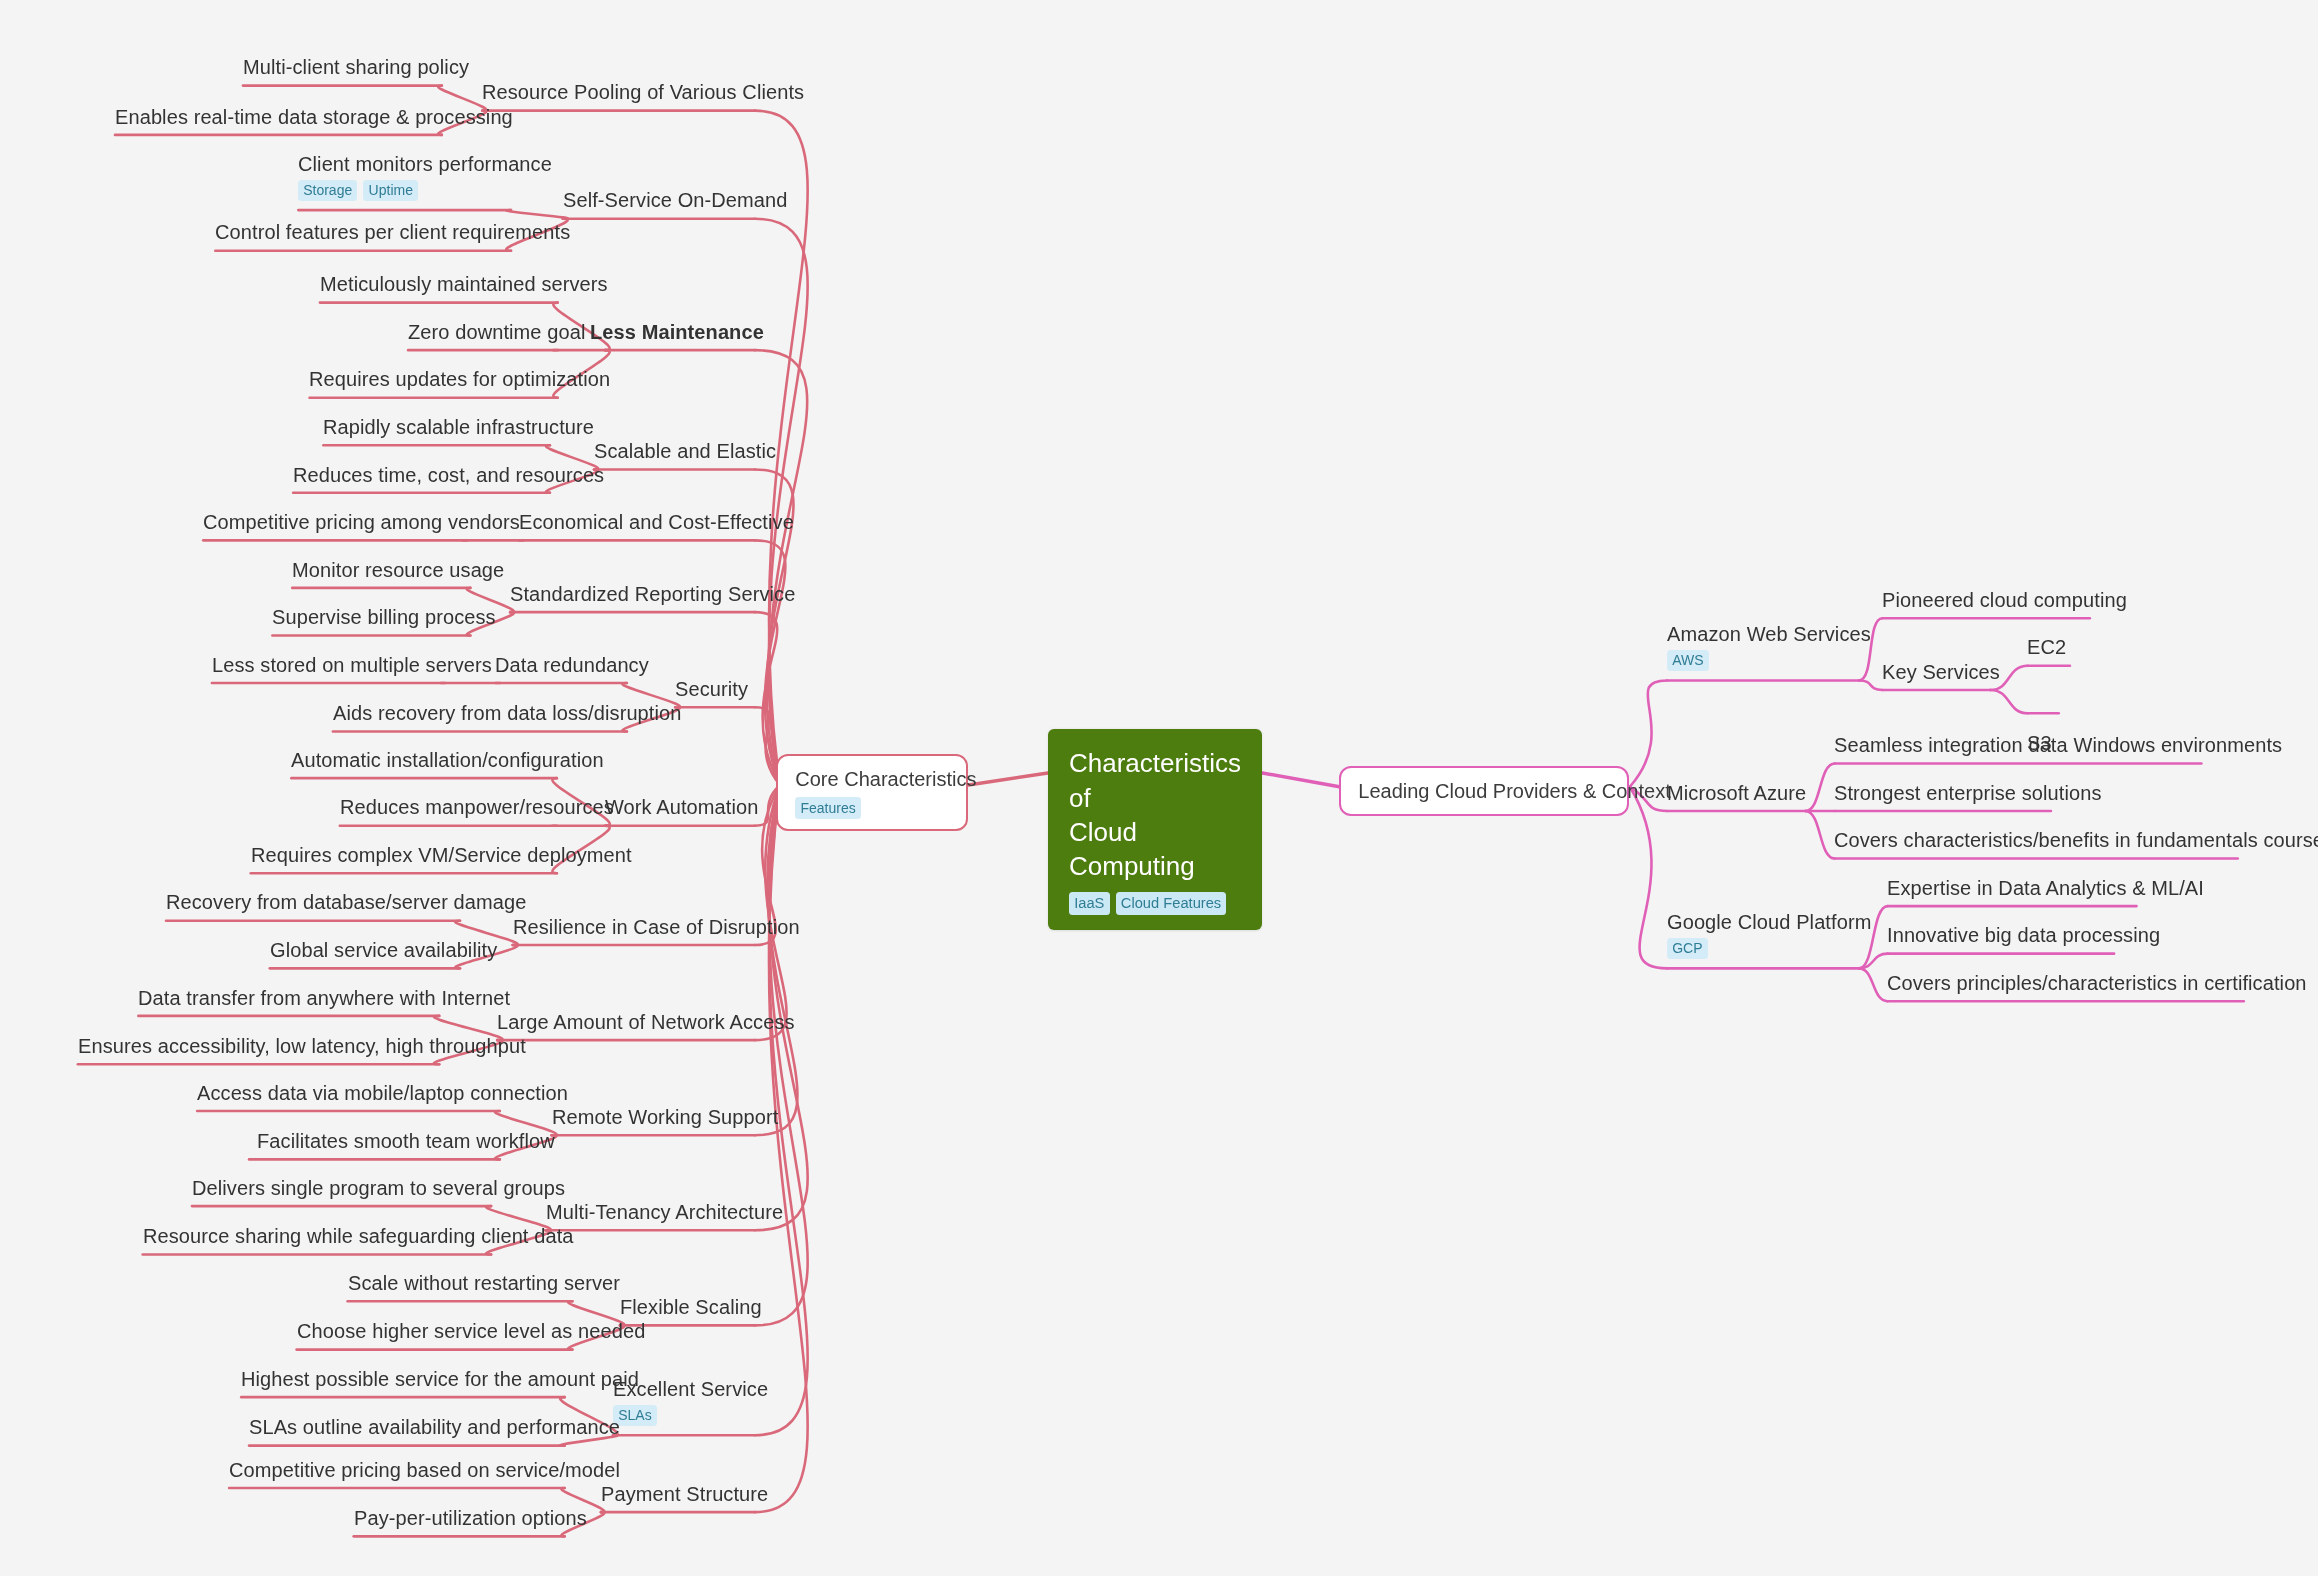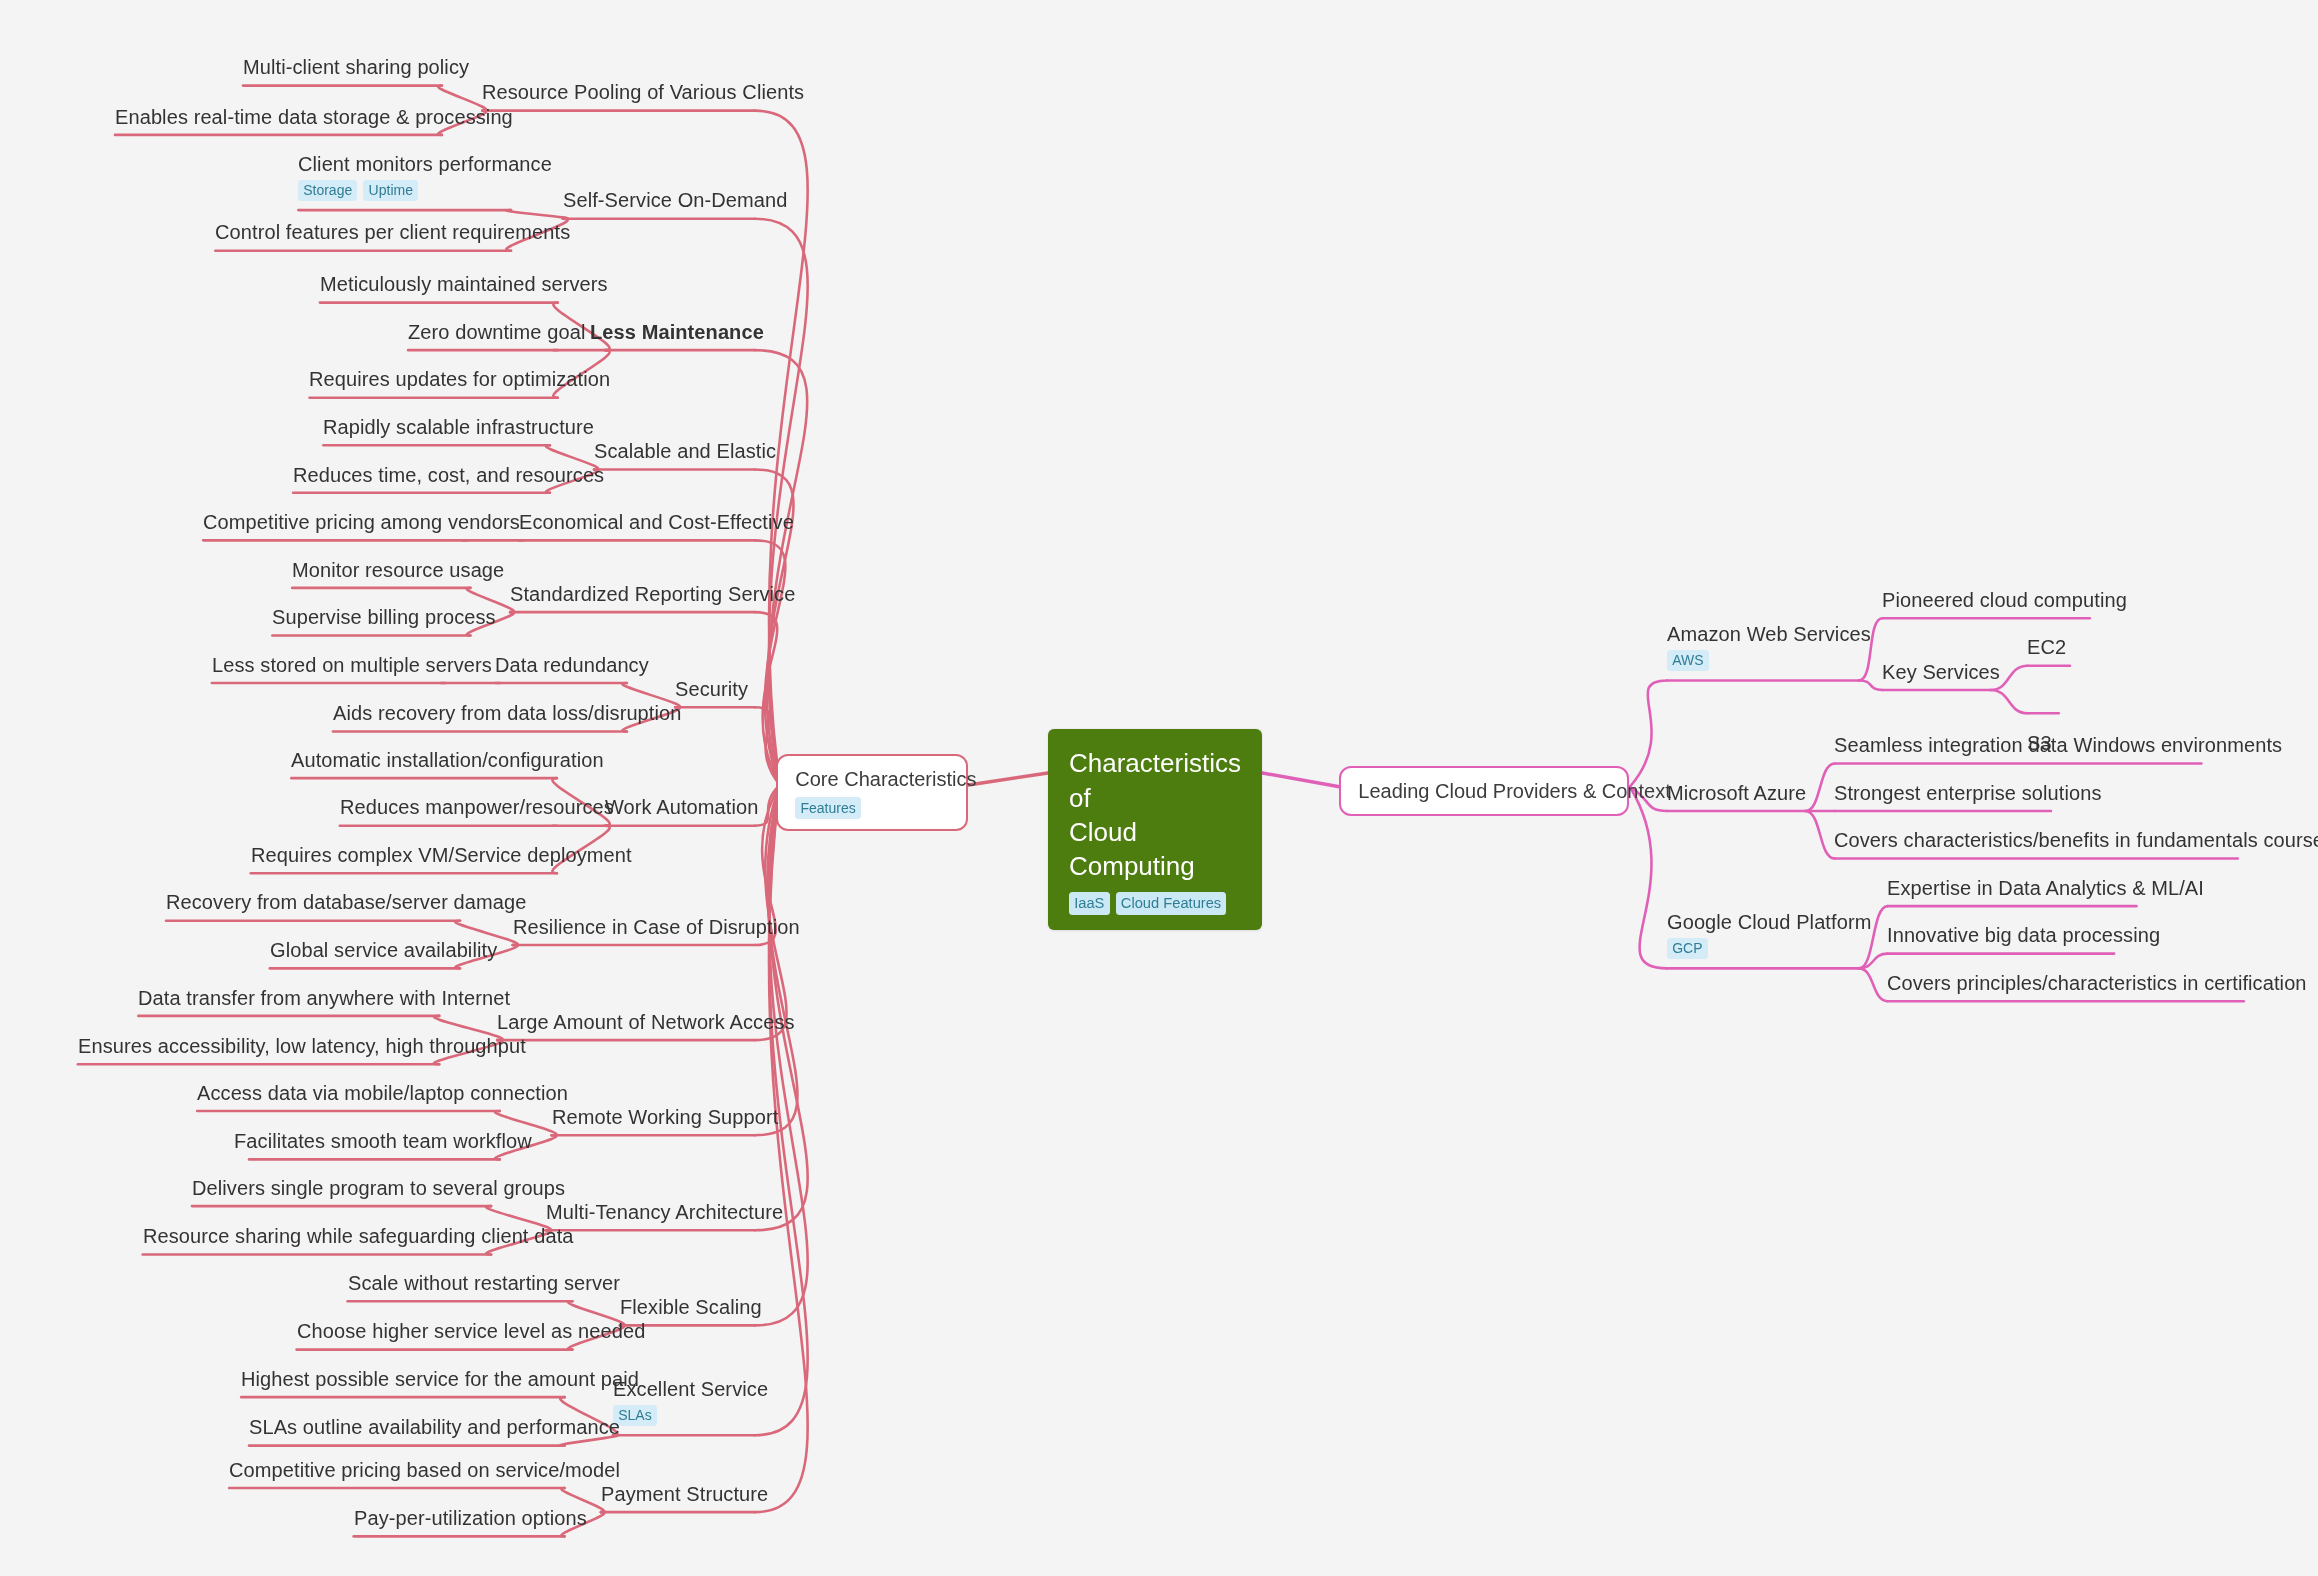--- a/index.html
+++ b/index.html
@@ -333,21 +333,21 @@
       </div>
       <div class="node n-plain" style="left: 78px; top: 1034px;">
         <div class="n-label">Ensures accessibility, low latency, high throughput</div>
       </div>
       <div class="node n-plain" style="left: 552px; top: 1105px;">
         <div class="n-label">Remote Working Support</div>
       </div>
       <div class="node n-plain" style="left: 197px; top: 1081px;">
         <div class="n-label">Access data via mobile/laptop connection</div>
       </div>
-      <div class="node n-plain" style="left: 234px; top: 1129px;">
+      <div class="node n-plain" style="left: 257px; top: 1129px;">
         <div class="n-label">Facilitates smooth team workflow</div>
       </div>
       <div class="node n-plain" style="left: 546px; top: 1200px;">
         <div class="n-label">Multi-Tenancy Architecture</div>
       </div>
       <div class="node n-plain" style="left: 192px; top: 1176px;">
         <div class="n-label">Delivers single program to several groups</div>
       </div>
       <div class="node n-plain" style="left: 143px; top: 1224px;">
         <div class="n-label">Resource sharing while safeguarding client data</div>

